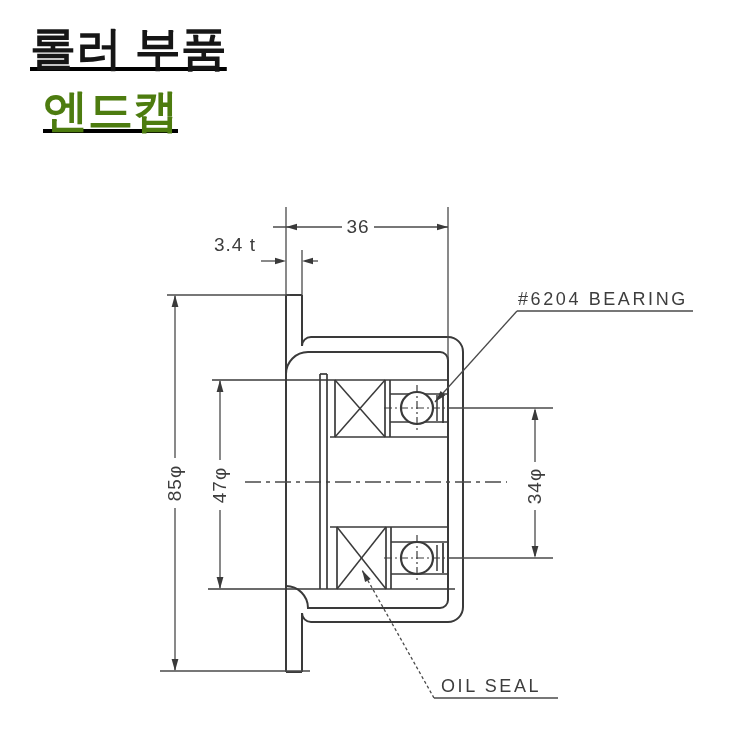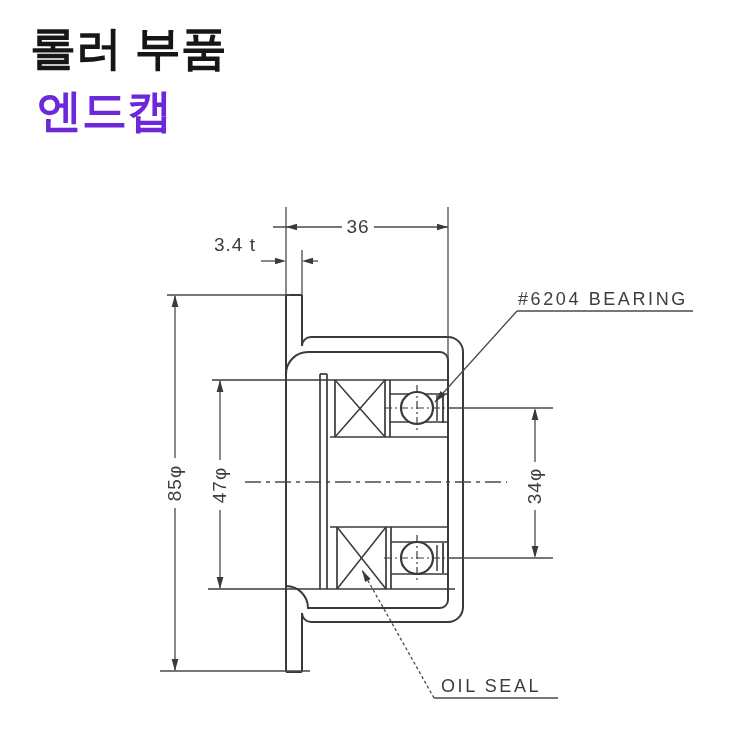--- a/index.html
+++ b/index.html
@@ -1,26 +1,26 @@
 <!DOCTYPE html>
 <html><head>
 <meta charset="utf-8">
 <style>
   html,body{margin:0;padding:0;}
   body{
     width:750px;height:750px;background:#ffffff;position:relative;overflow:hidden;
     font-family:"Liberation Sans","DejaVu Sans",sans-serif;
   }
-  .header{position:absolute;left:30px;top:20px;}
+  .header{position:absolute;left:30px;top:20px;text-decoration:underline;}
   .page-title{
     font-size:46px;font-weight:800;color:#161616;line-height:1.25;margin:0;
     letter-spacing:0px;
   }
   .page-subtitle{
-    font-size:45px;font-weight:700;color:#6d28d9;line-height:1.2;margin:7px;
+    font-size:45px;font-weight:700;color:#4d7c0f;line-height:1.2;margin:13px;
     margin-top:6px;
   }
   .drawing-wrap{position:absolute;left:0;top:0;width:750px;height:594px;}
   svg text{font-family:"Liberation Sans","DejaVu Sans",sans-serif;}
   .dim-text{font-size:19px;fill:#3d3d3d;letter-spacing:1px;}
   .label-text{font-size:18px;fill:#3d3d3d;letter-spacing:2.6px;}
 </style>
 </head>
 <body>
 

